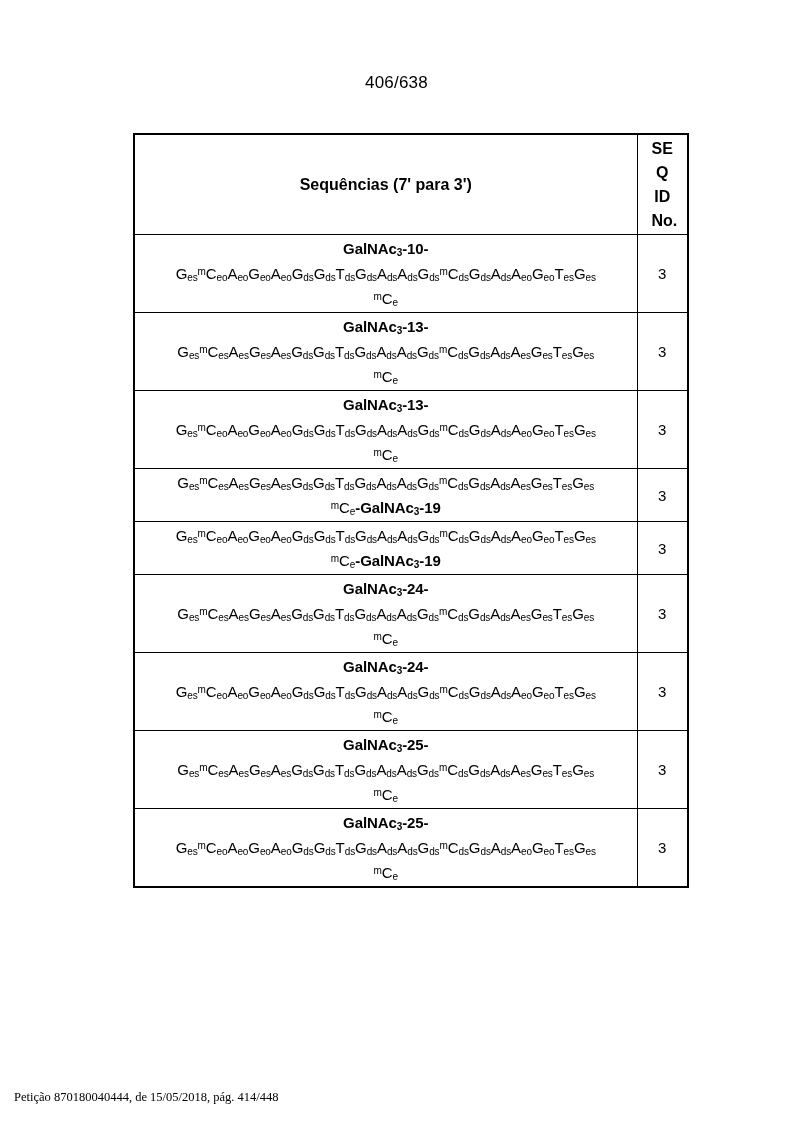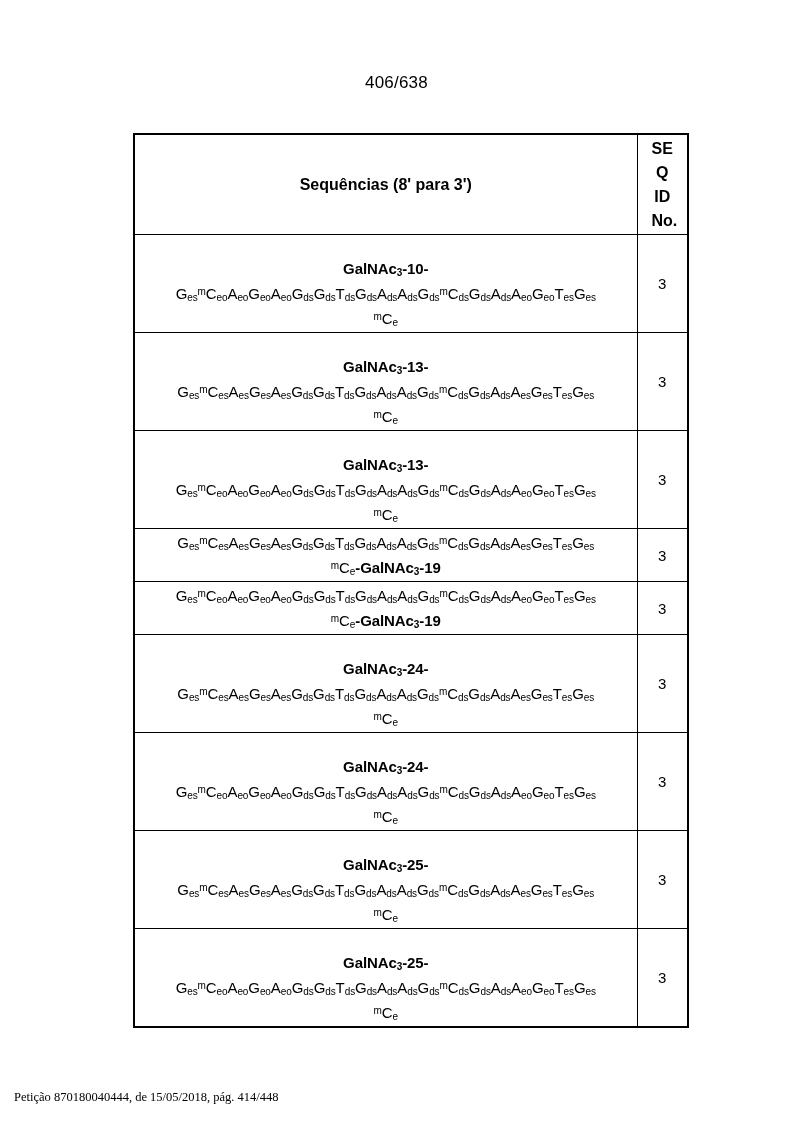--- a/index.html
+++ b/index.html
@@ -25,21 +25,21 @@
   }
   th.header-id{
     text-align:center;font-size:16px;font-weight:bold;line-height:24px;
   }
   td.seq-cell{
     text-align:center;font-size:15px;line-height:25px;letter-spacing:-0.1px;
   }
   td.id-cell{
     text-align:center;font-size:15px;
   }
-  .seq-title,.bold{font-weight:bold;margin-top:20px;}
+  .seq-title,.bold{font-weight:bold;}
   .seq-cell sub,.seq-title sub,.bold sub,.header-id sub{
     font-size:10px;line-height:0;
   }
   .seq-cell sup{font-size:10px;line-height:0;vertical-align:0.45em;}
   .seq-cell sub{vertical-align:-0.15em;}
   .footer-text{
     position:absolute;left:14px;top:1090px;
     font-family:"Liberation Serif","DejaVu Serif",serif;font-size:12.5px;text-align:center;
   }
 </style>
@@ -48,21 +48,21 @@
 
 <div class="page-number">406/638</div>
 
 <table class="seq-table">
   <colgroup>
     <col class="col-seq">
     <col class="col-id">
   </colgroup>
   <thead>
     <tr>
-      <th class="header-seq">Sequências (8' para 3')</th>
+      <th class="header-seq">Sequências (7' para 3')</th>
       <th class="header-id">
           <div>SE</div>
           <div>Q</div>
           <div>ID</div>
           <div>No.</div>
         </th>
     </tr>
   </thead>
   <tbody>
       <tr>

